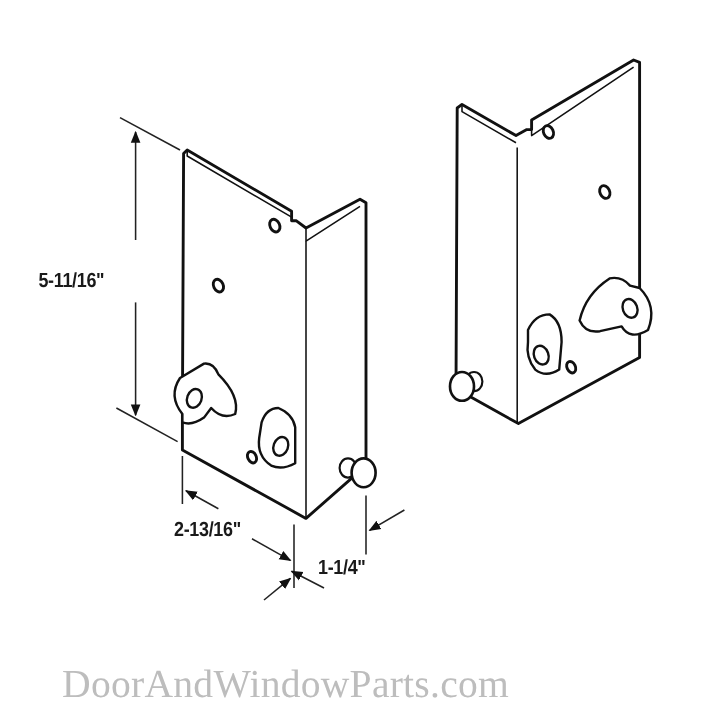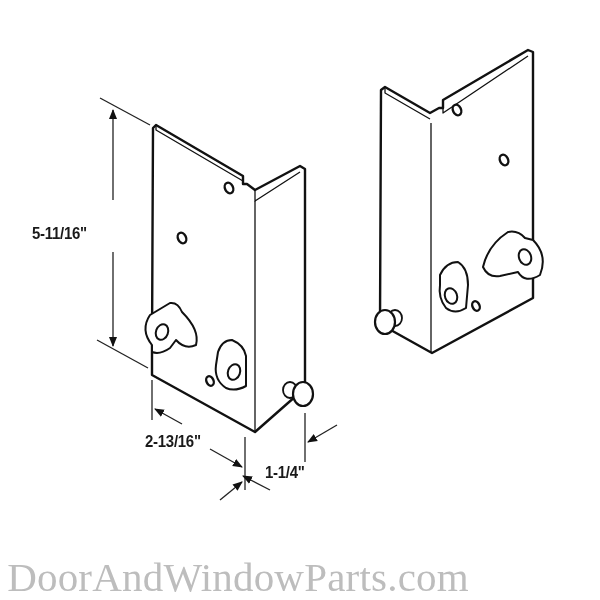--- a/index.html
+++ b/index.html
@@ -1,19 +1,19 @@
 <!DOCTYPE html>
 <html><head>
 <meta charset="utf-8">
 <style>
   html, body { margin:0; padding:0; background:#ffffff; }
   body { width:600px; height:600px; position:relative; overflow:hidden; }
   #diagram { position:absolute; left:0; top:0; width:600px; height:600px; }
   .dim { position:absolute; font-family:"Liberation Sans", sans-serif; font-weight:bold; color:#1a1a1a; font-size:17px; letter-spacing:-0.3px; transform:scaleX(0.88); transform-origin:left center; white-space:nowrap; }
-  #watermark { position:absolute; left:0; width:476px; top:553px; text-align:center; font-family:"Liberation Serif", serif; font-size:41px; color:#bdbdbd; letter-spacing:0.2px; }
+  #watermark { position:absolute; left:0; width:476px; top:553px; text-align:center; font-family:"Liberation Serif", serif; font-size:33px; color:#bdbdbd; letter-spacing:0.2px; }
 </style>
 </head>
 <body>
 
 <svg id="diagram" viewBox="0 0 600 600" xmlns="http://www.w3.org/2000/svg">
   <defs>
     <marker id="arr" markerWidth="10" markerHeight="10" refX="9" refY="5" orient="auto" markerUnits="userSpaceOnUse">
       <path d="M0,1 L10,5 L0,9 Z" fill="#111"></path>
     </marker>
   </defs>

